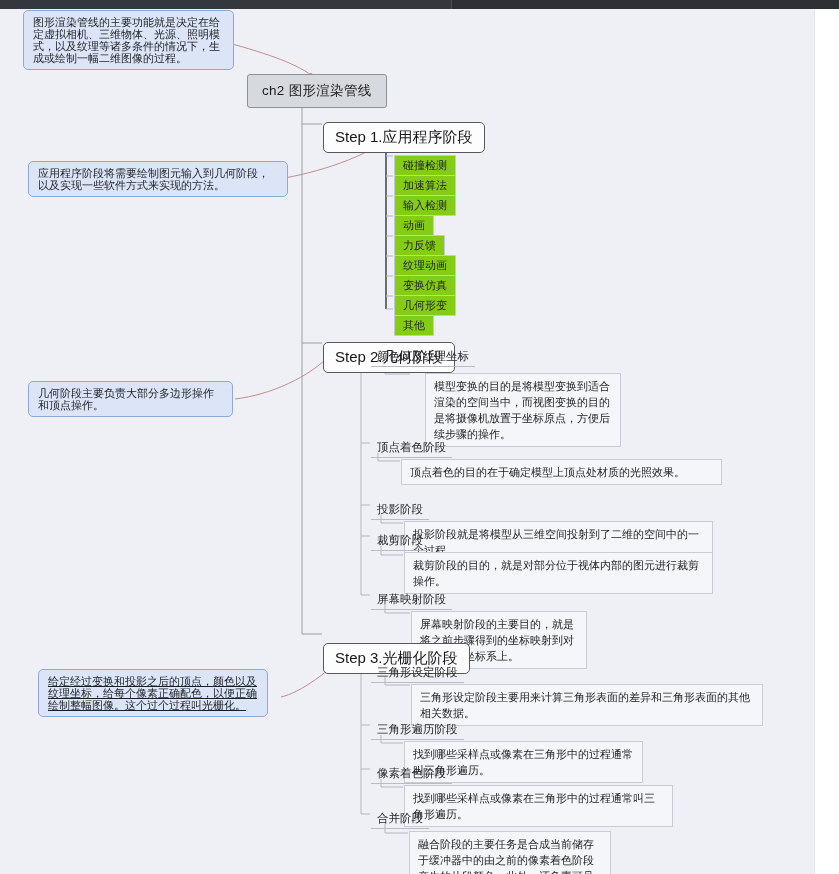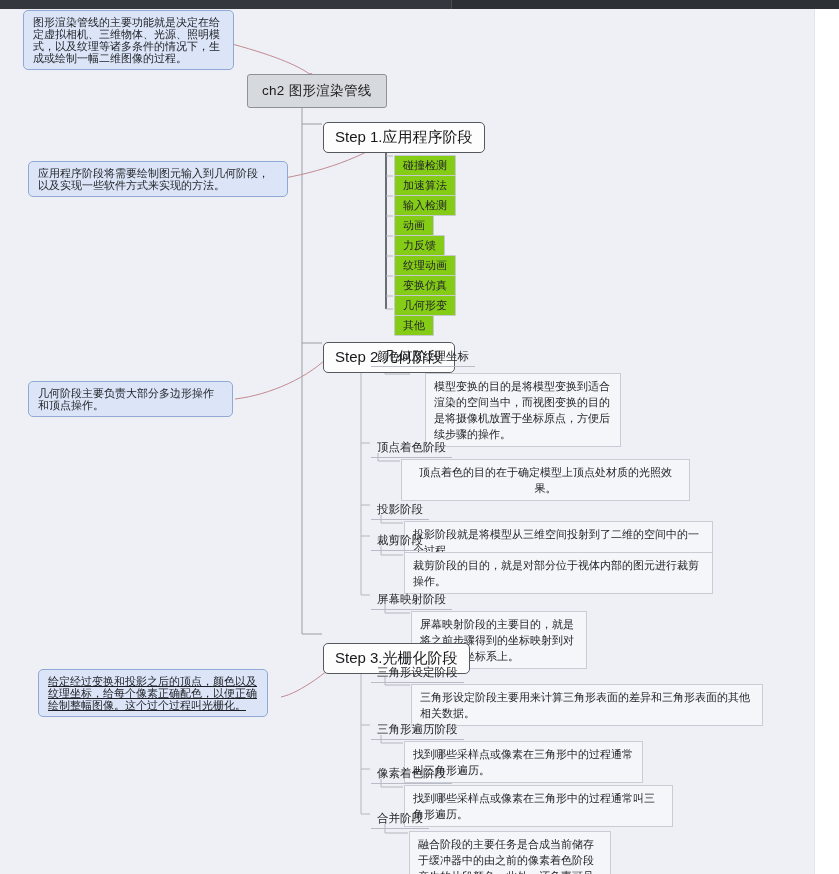--- a/index.html
+++ b/index.html
@@ -216,21 +216,21 @@
     <div class="node leaf-box" style="left:394px; top:266px;">变换仿真</div>
     <div class="node leaf-box" style="left:394px; top:286px;">几何形变</div>
     <div class="node leaf-box" style="left:394px; top:306px;">其他</div>
 
     <div class="node step-node" style="left:323px; top:333px;">Step 2.几何阶段</div>
 
     <div class="node stage-label" style="left:371px; top:339px;">颜色以及纹理坐标</div>
     <div class="node desc-box" style="left:425px; top:364px; width:196px;">模型变换的目的是将模型变换到适合渲染的空间当中，而视图变换的目的是将摄像机放置于坐标原点，方便后续步骤的操作。</div>
 
     <div class="node stage-label" style="left:371px; top:430px;">顶点着色阶段</div>
-    <div class="node desc-box" style="left:401px; top:450px; width:289px;text-align:center;">顶点着色的目的在于确定模型上顶点处材质的光照效果。</div>
+    <div class="node desc-box" style="left:401px; top:450px; width:321px;">顶点着色的目的在于确定模型上顶点处材质的光照效果。</div>
 
     <div class="node stage-label" style="left:371px; top:492px;">投影阶段</div>
     <div class="node desc-box" style="left:404px; top:512px; width:309px;">投影阶段就是将模型从三维空间投射到了二维的空间中的一个过程。</div>
 
     <div class="node stage-label" style="left:371px; top:523px;">裁剪阶段</div>
     <div class="node desc-box" style="left:404px; top:543px; width:309px;">裁剪阶段的目的，就是对部分位于视体内部的图元进行裁剪操作。</div>
 
     <div class="node stage-label" style="left:371px; top:582px;">屏幕映射阶段</div>
     <div class="node desc-box" style="left:411px; top:602px; width:176px;">屏幕映射阶段的主要目的，就是将之前步骤得到的坐标映射到对应的屏幕坐标系上。</div>
 

